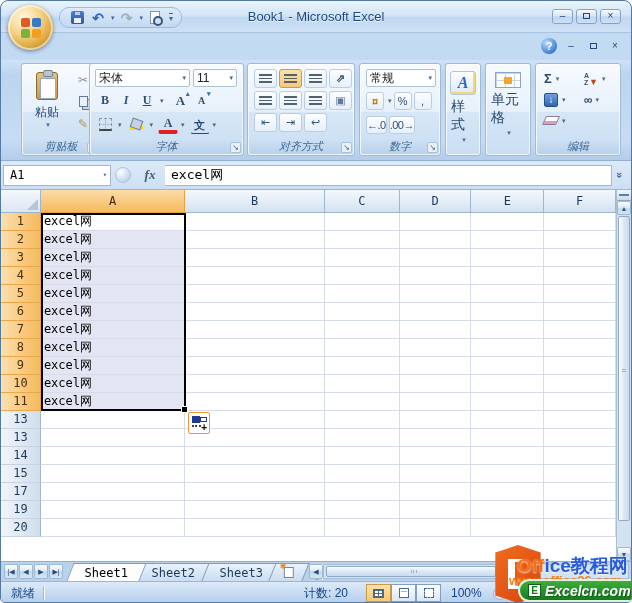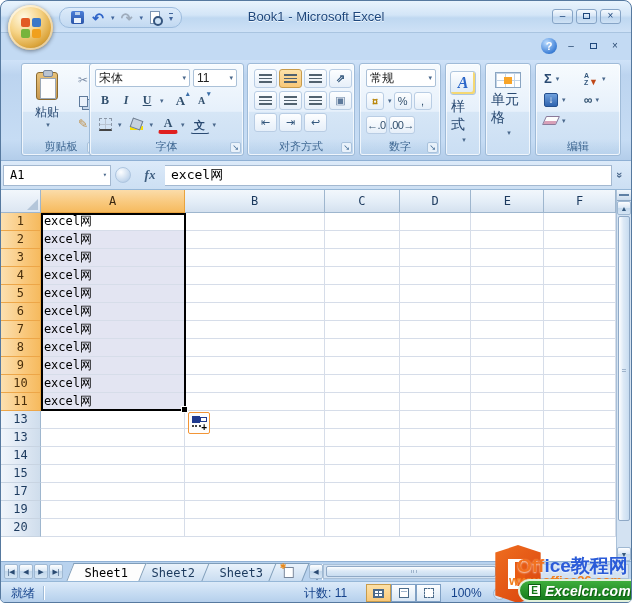--- a/index.html
+++ b/index.html
@@ -49,21 +49,21 @@
   .help-btn{width:16px;height:16px;border-radius:50%;background:radial-gradient(circle at 35% 30%,#BBDCFF,#3D7FD6 70%,#1F5CA8);
     color:#fff;font-size:11px;font-weight:bold;text-align:center;line-height:16px;cursor:pointer;}
   .doc-btn{width:16px;height:13px;text-align:center;font-size:10px;line-height:12px;color:#2A4A72;cursor:pointer;}
 
   
   .ribbon{position:absolute;left:0;top:59px;right:0;height:101px;
     background:linear-gradient(#CFE2F8,#BCD4EF 15%,#C6DCF4 80%,#B3CDEA);border-bottom:1px solid #8FB0D4;}
   .rgroup{position:absolute;top:3px;height:93px;border:1px solid #9FBBD8;border-radius:3px;
     background:linear-gradient(#F7FBFE,#E6F0FB 52%,#D6E6F6 53%,#CADEF3);box-shadow:inset 0 0 0 1px rgba(255,255,255,.7);}
   .glabel{position:absolute;left:1px;right:1px;bottom:1px;height:15px;font-size:11px;color:#3E6792;
-    text-align:center;line-height:15px;background:linear-gradient(rgba(255,255,255,0),rgba(163,195,228,.45));border-radius:0 0 3px 3px;}
+    text-align:center;line-height:15px;background:linear-gradient(rgba(255,255,255,0),rgba(163,195,228,.45));border-radius:0 0 3px 3px;font-style:italic;}
   .launcher{position:absolute;right:2px;bottom:2px;width:11px;height:11px;font-size:8px;line-height:10px;text-align:center;color:#3E6792;
     border:1px solid #A9C2DC;border-radius:2px;background:#E8F1FA;cursor:pointer;}
   .sbtn{display:inline-flex;align-items:center;justify-content:center;border:1px solid transparent;border-radius:3px;cursor:pointer;
     color:#32506E;}
   .dd{font-size:7px;color:#4A688C;margin-left:2px;}
   .combo{display:flex;align-items:center;background:#fff;border:1px solid #ABC1D8;border-radius:2px;height:18px;
     font-size:12px;color:#222;padding:0 3px;cursor:pointer;}
   .combo .dd{margin-left:auto;}
 
   
@@ -678,21 +678,21 @@
   <div class="hscroll">
     <span class="hbtn">◀</span>
     <div class="htrack">
       <div class="hthumb"></div>
     </div>
   </div>
 
   <div class="statusbar">
     <span class="st-mode">就绪</span>
     <span class="st-sep"></span>
-    <span class="st-count">计数: 11</span>
+    <span class="st-count">计数: 20</span>
     <div class="viewbtns">
       <span class="vwb active">
           <span class="ic-normal"></span>
         </span>
       <span class="vwb">
           <span class="ic-pagelayout"></span>
         </span>
       <span class="vwb">
           <span class="ic-pagebreak"></span>
         </span>

